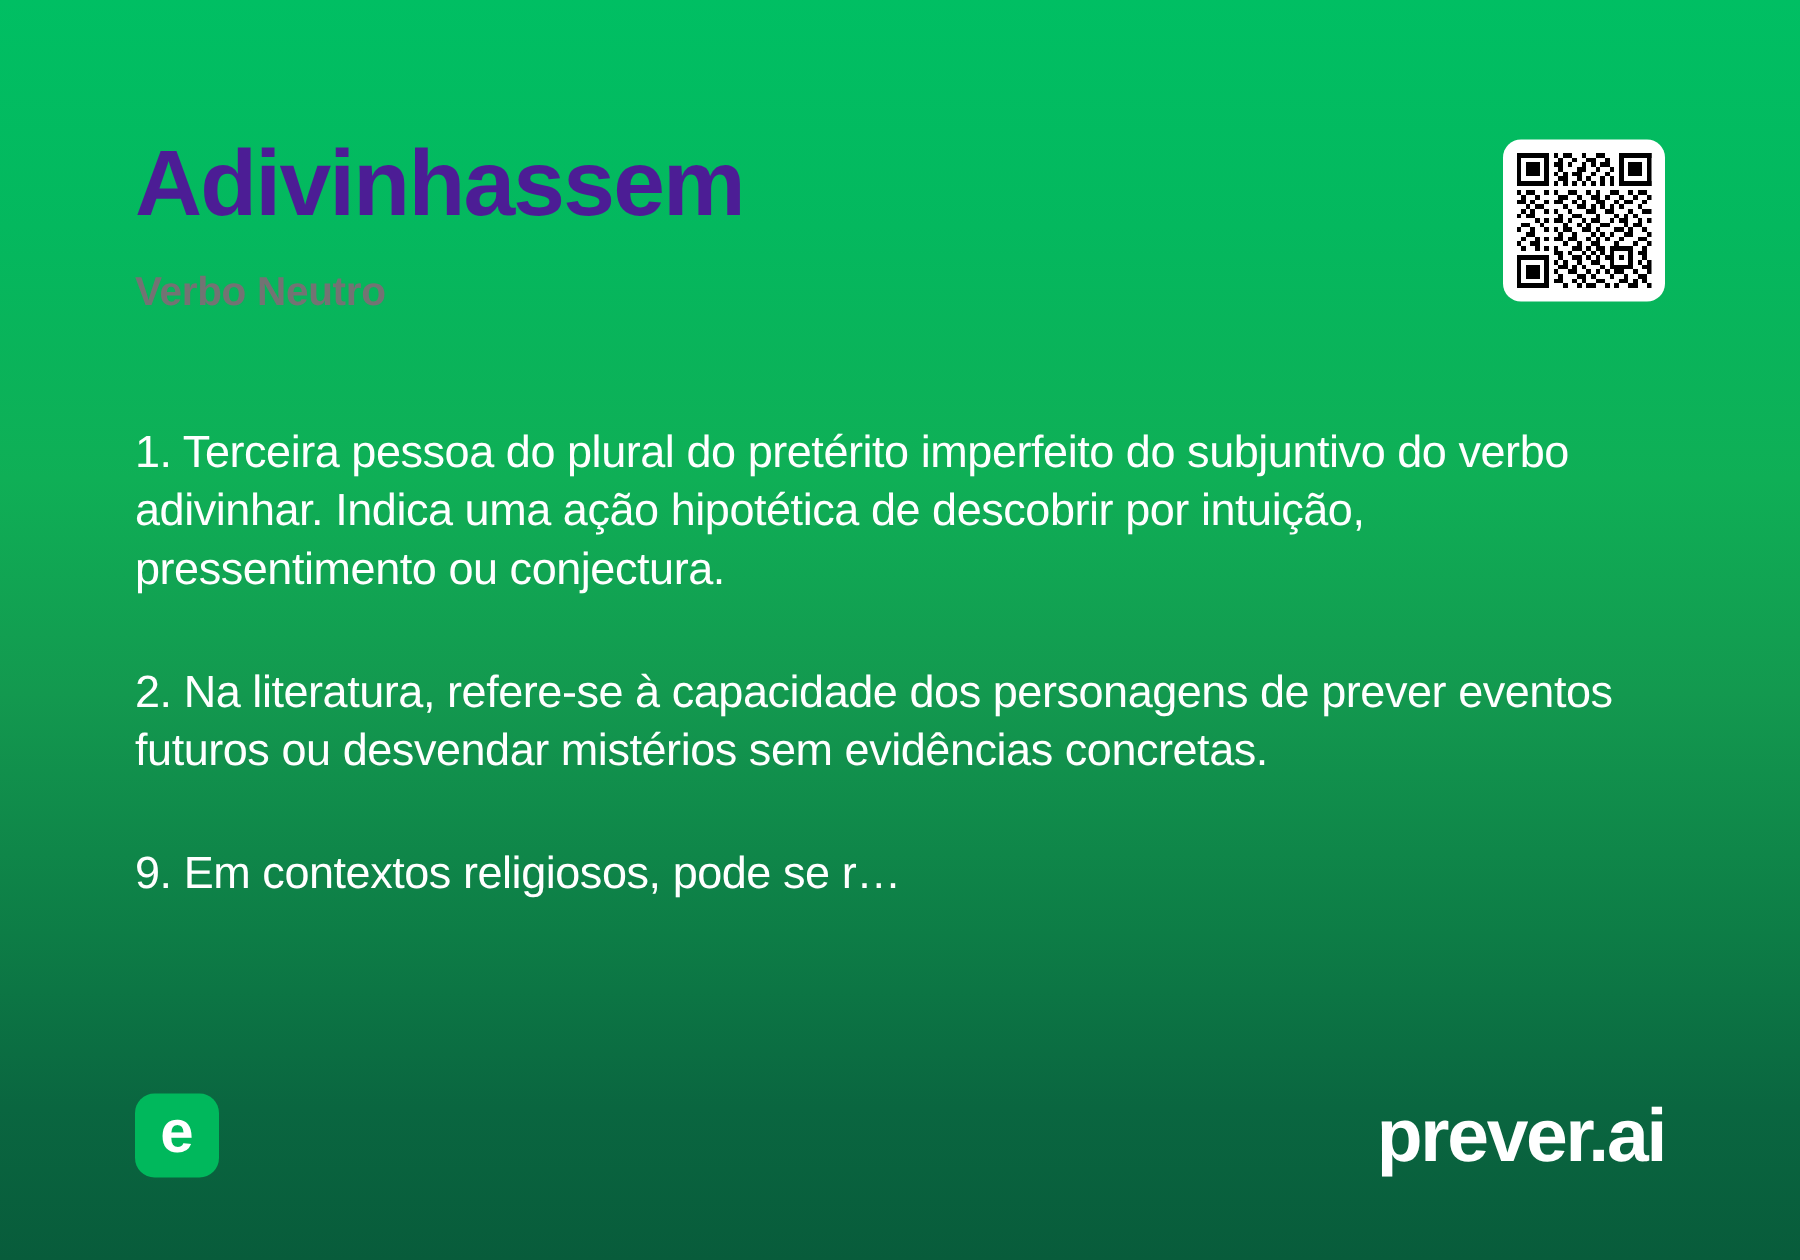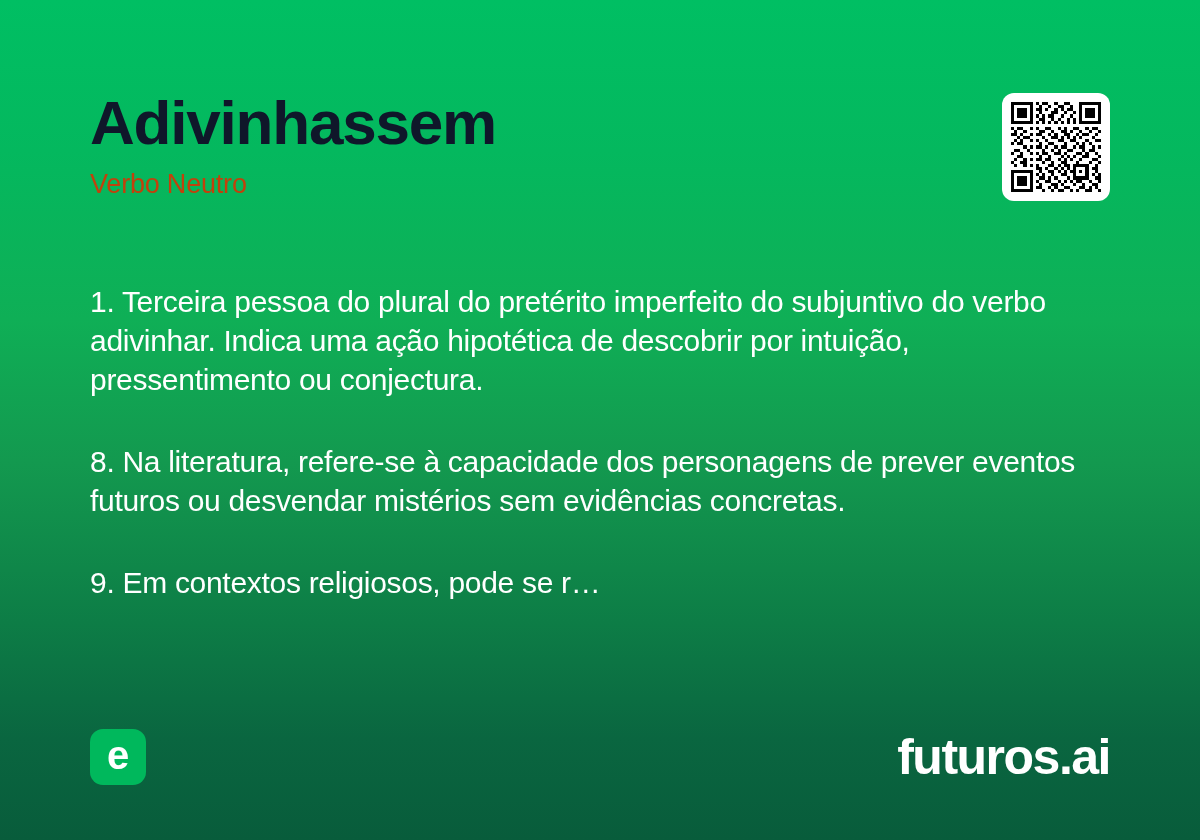--- a/index.html
+++ b/index.html
@@ -30,31 +30,31 @@
 
   
   .header {
     position:relative;
     height:130px;
   }
 
   .title {
     font-size:62px;
     font-weight:bold;
-    color:#0f172a;
+    color:#4c1d95;
     letter-spacing:-1.2px;
     line-height:1.05;
     white-space:nowrap;
   }
 
   .subtitle {
-    margin-top:14px;
+    margin-top:24px;
     font-size:27px;
-    font-weight:400;
-    color:#c2410c;
+    font-weight:700;
+    color:#737373;
     letter-spacing:-0.2px;
   }
 
   
   .qr-box {
     position:absolute;
     top:3px;
     right:0;
     width:108px;
     height:108px;
@@ -358,22 +358,22 @@
           <rect x="21" y="28" width="1" height="1"></rect>
             <rect x="24" y="28" width="2" height="1"></rect>
           <rect x="28" y="28" width="1" height="1"></rect>
         </g>
       </svg>
     </div>
   </div>
 
   <div class="definitions">
     <p class="definition">1. Terceira pessoa do plural do pretérito imperfeito do subjuntivo do verbo adivinhar. Indica uma ação hipotética de descobrir por intuição, pressentimento ou conjectura.</p>
-    <p class="definition">8. Na literatura, refere-se à capacidade dos personagens de prever eventos futuros ou desvendar mistérios sem evidências concretas.</p>
+    <p class="definition">2. Na literatura, refere-se à capacidade dos personagens de prever eventos futuros ou desvendar mistérios sem evidências concretas.</p>
     <p class="definition">9. Em contextos religiosos, pode se r…</p>
   </div>
 
   <div class="footer">
     <div class="logo-badge">e</div>
-    <div class="wordmark">futuros.ai</div>
+    <div class="wordmark">prever.ai</div>
   </div>
 
 </div>
 
 </body></html>

